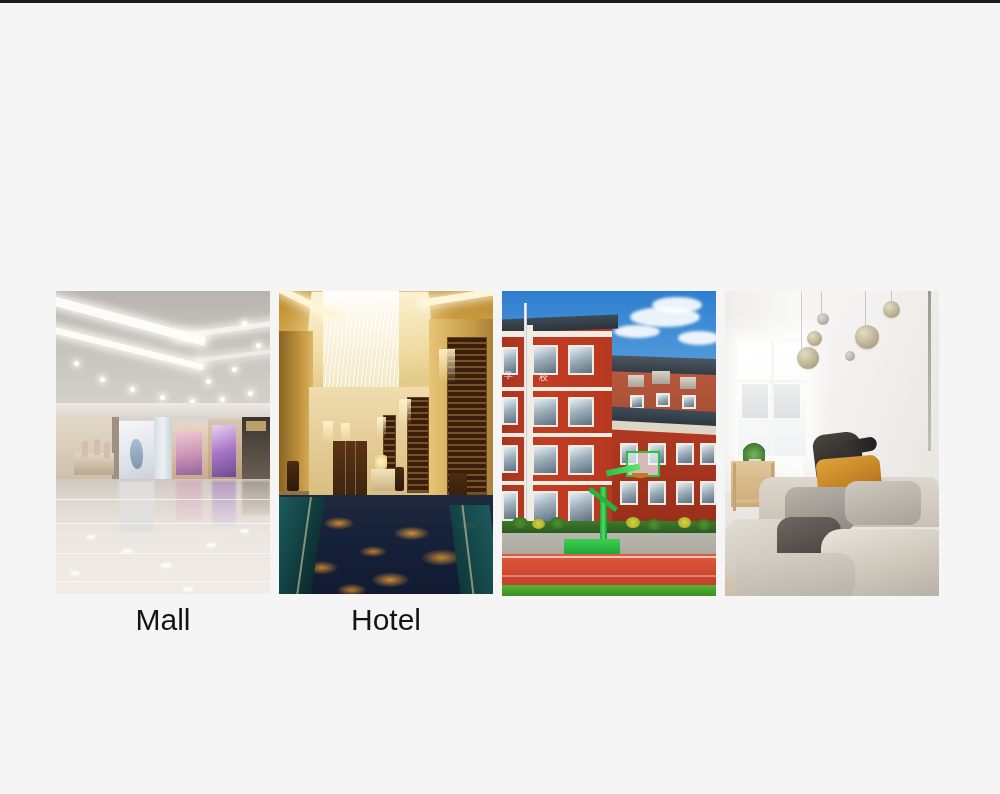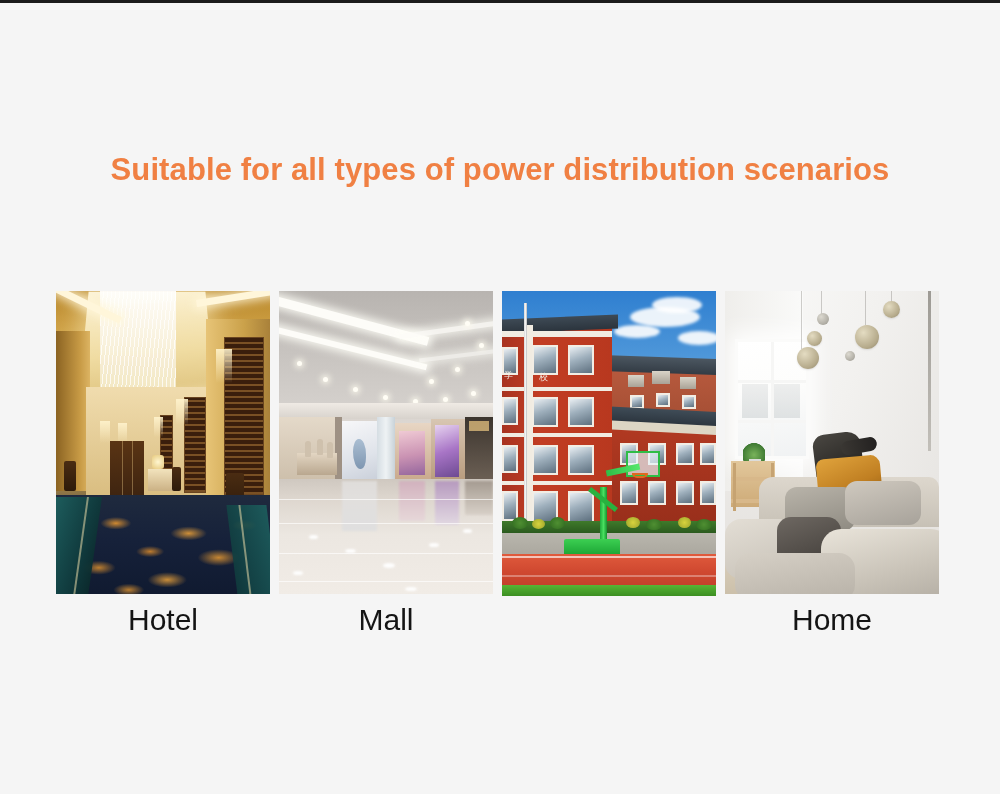--- a/index.html
+++ b/index.html
@@ -537,61 +537,22 @@
     background: linear-gradient(180deg,#ded4c2,#cbbfa9);
   }
 </style>
 </head>
 <body>
 
 <div class="top-rule"></div>
 
 <div class="page">
 
-  <div class="section-title">Suitable for all types of power distribution scenarios</div>
 
   <div class="cards">
-
-    <div class="card">
-      <div class="card-photo">
-        <div class="scene hotel">
-          <div class="ceil"></div>
-          <div class="coffer"></div>
-          <div class="chand"></div>
-          <div class="cove-l"></div>
-          <div class="cove-r"></div>
-          <div class="cove-mid"></div>
-          <div class="wall-l"></div>
-          <div class="back-wall"></div>
-          <div class="wall-r"></div>
-          <div class="screen-panel p1"></div>
-          <div class="screen-panel p2"></div>
-          <div class="screen-panel p3"></div>
-          <div class="sconce" style="left:160px; top:58px;  width:16px; height:34px;"></div>
-          <div class="sconce" style="left:120px; top:108px; width:12px; height:26px;"></div>
-          <div class="sconce" style="left:98px;  top:126px; width:9px;  height:20px;"></div>
-          <div class="sconce" style="left:44px;  top:130px; width:10px; height:22px;"></div>
-          <div class="sconce" style="left:62px;  top:132px; width:9px;  height:20px;"></div>
-          <div class="door"></div>
-          <div class="door-ln" style="left:66px; top:150px;"></div>
-          <div class="door-ln" style="left:76px; top:150px;"></div>
-          <div class="lamp"></div>
-          <div class="table"></div>
-          <div class="bin" style="left:8px;   top:170px; width:12px; height:30px;"></div>
-          <div class="bin" style="left:170px; top:182px; width:18px; height:40px;"></div>
-          <div class="bin" style="left:116px; top:176px; width:9px;  height:24px;"></div>
-          <div class="carpet"></div>
-          <div class="runner-l"></div>
-          <div class="runner-r"></div>
-          <div class="runner-edge" style="left:24px; top:206px; width:2px; height:99px; transform:skewX(-8deg);"></div>
-          <div class="runner-edge" style="left:188px; top:214px; width:2px; height:91px; transform:skewX(7deg);"></div>
-        </div>
-      </div>
-      <div class="card-label">Hotel</div>
-    </div>
 
     <div class="card">
       <div class="card-photo">
         <div class="scene mall">
           <div class="ceiling"></div>
           <div class="ceil-strip s1"></div>
           <div class="ceil-strip s2"></div>
           <div class="ceil-strip s3"></div>
           <div class="ceil-strip s4"></div>
           <div class="dot" style="left:18px;  top:70px;"></div>
@@ -638,20 +599,58 @@
           <div class="hl" style="left:184px; top:238px; width:9px;  height:4px;"></div>
           <div class="hl" style="left:14px;  top:280px; width:10px; height:4px;"></div>
           <div class="hl" style="left:126px; top:296px; width:12px; height:4px;"></div>
         </div>
       </div>
       <div class="card-label">Mall</div>
     </div>
 
     <div class="card">
       <div class="card-photo">
+        <div class="scene hotel">
+          <div class="ceil"></div>
+          <div class="coffer"></div>
+          <div class="chand"></div>
+          <div class="cove-l"></div>
+          <div class="cove-r"></div>
+          <div class="cove-mid"></div>
+          <div class="wall-l"></div>
+          <div class="back-wall"></div>
+          <div class="wall-r"></div>
+          <div class="screen-panel p1"></div>
+          <div class="screen-panel p2"></div>
+          <div class="screen-panel p3"></div>
+          <div class="sconce" style="left:160px; top:58px;  width:16px; height:34px;"></div>
+          <div class="sconce" style="left:120px; top:108px; width:12px; height:26px;"></div>
+          <div class="sconce" style="left:98px;  top:126px; width:9px;  height:20px;"></div>
+          <div class="sconce" style="left:44px;  top:130px; width:10px; height:22px;"></div>
+          <div class="sconce" style="left:62px;  top:132px; width:9px;  height:20px;"></div>
+          <div class="door"></div>
+          <div class="door-ln" style="left:66px; top:150px;"></div>
+          <div class="door-ln" style="left:76px; top:150px;"></div>
+          <div class="lamp"></div>
+          <div class="table"></div>
+          <div class="bin" style="left:8px;   top:170px; width:12px; height:30px;"></div>
+          <div class="bin" style="left:170px; top:182px; width:18px; height:40px;"></div>
+          <div class="bin" style="left:116px; top:176px; width:9px;  height:24px;"></div>
+          <div class="carpet"></div>
+          <div class="runner-l"></div>
+          <div class="runner-r"></div>
+          <div class="runner-edge" style="left:24px; top:206px; width:2px; height:99px; transform:skewX(-8deg);"></div>
+          <div class="runner-edge" style="left:188px; top:214px; width:2px; height:91px; transform:skewX(7deg);"></div>
+        </div>
+      </div>
+      <div class="card-label">Hotel</div>
+    </div>
+
+    <div class="card">
+      <div class="card-photo">
         <div class="scene school">
           <div class="cloud" style="left:128px; top:16px; width:70px; height:20px;"></div>
           <div class="cloud" style="left:150px; top:6px;  width:50px; height:16px;"></div>
           <div class="cloud" style="left:112px; top:34px; width:46px; height:13px;"></div>
           <div class="cloud" style="left:176px; top:40px; width:42px; height:14px;"></div>
 
           <div class="bldg-mid"></div>
           <div class="roof-mid"></div>
           <div class="dormer" style="left:126px; top:84px; width:16px; height:12px;"></div>
           <div class="dormer" style="left:150px; top:80px; width:18px; height:13px;"></div>
@@ -761,17 +760,16 @@
           <div class="pillow-ochre"></div>
           <div class="cush c-a"></div>
           <div class="cush c-b"></div>
           <div class="floor"></div>
           <div class="cush c-cream"></div>
           <div class="cush c-dark"></div>
           <div class="cush c-big"></div>
           <div class="cush c-front"></div>
         </div>
       </div>
-      <div class="card-label">Home</div>
     </div>
 
   </div>
 </div>
 
 </body></html>

